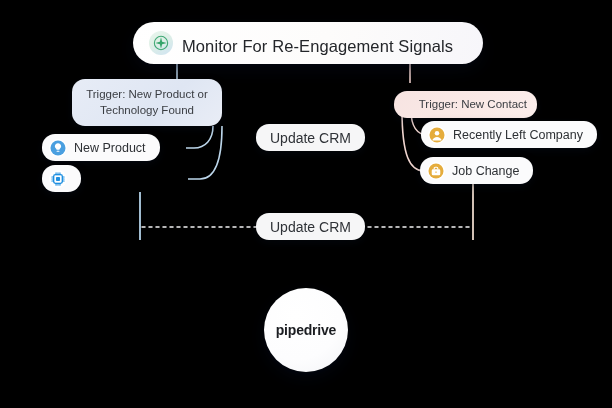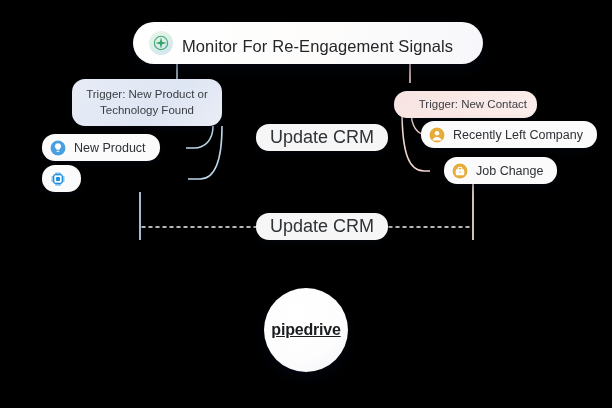--- a/index.html
+++ b/index.html
@@ -110,66 +110,65 @@
     height: 27px;
     padding: 0 14px 0 7px;
     gap: 7px;
     border-radius: 13px;
     font-size: 12.5px;
     background: #fbfbfc;
   }
   #item-new-product     { left: 42px;  top: 134px; }
   #item-technology      { left: 42px;  top: 165px; }
   #item-recently-left   { left: 421px; top: 121px; }
-  #item-job-change      { left: 444px; top: 157px; }
+  #item-job-change      { left: 420px; top: 157px; }
 
   .pill-icon {
     width: 18px;
     height: 18px;
     flex: 0 0 18px;
     border-radius: 50%;
     display: flex;
     align-items: center;
     justify-content: center;
   }
   .pill-icon.blue   { background: #ffffff; }
   .pill-icon.yellow { background: #ffffff; }
 
   
   .crm {
     height: 27px;
     padding: 0 14px;
     justify-content: center;
     border-radius: 13px;
-    font-size: 18px;
+    font-size: 14px;
     color: #2f3237;
     background: #f6f6f7;
     box-shadow: 0 3px 9px rgba(10, 20, 40, 0.28);
   }
   #crm-top    { left: 256px; top: 124px; }
   #crm-bottom { left: 256px; top: 213px; }
 
   
   #pipedrive-node {
     left: 264px;
     top: 288px;
     width: 84px;
     height: 84px;
     border-radius: 50%;
     justify-content: center;
     background: radial-gradient(circle at 38% 32%, #ffffff 0%, #fdfdfe 58%, #f2f3f6 100%);
     box-shadow: 0 6px 18px rgba(8, 16, 35, 0.40),
                 0 2px 6px rgba(8, 16, 35, 0.22);
   }
   #pipedrive-node .label {
-    font-size: 16px;
+    font-size: 14px;
     font-weight: bold;
     letter-spacing: -0.2px;
     color: #1b1d21;
-    text-decoration: underline;
   }
 </style>
 </head>
 <body style="background: rgb(0, 0, 0);">
 
 <div id="canvas" style="background: rgb(0, 0, 0);">
 
   <svg id="edges" viewBox="0 0 612 408">
 
     <path d="M177,64 L177,79" stroke="#b6cfe4" stroke-width="1.6" fill="none"></path>

